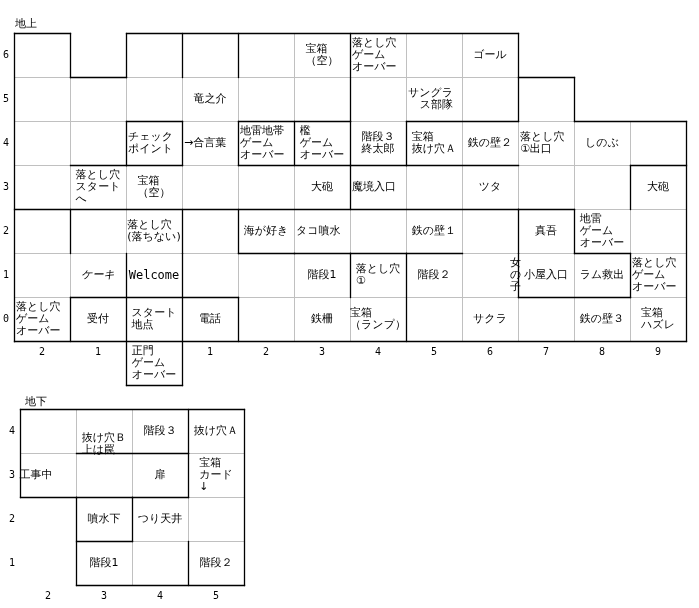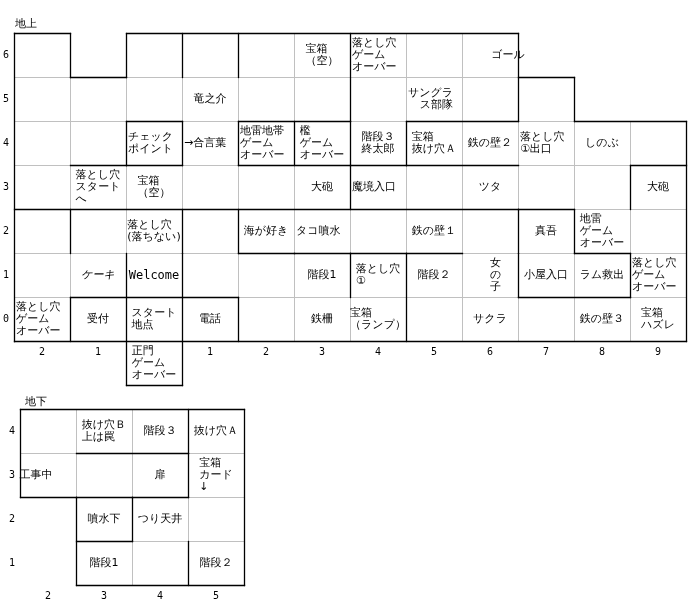--- a/index.html
+++ b/index.html
@@ -481,21 +481,21 @@
       <div class="axis-label" style="width: 56px; left: 406px; top: 346px;">5</div>
       <div class="axis-label" style="width: 56px; left: 462px; top: 346px;">6</div>
       <div class="axis-label" style="width: 56px; left: 518px; top: 346px;">7</div>
       <div class="axis-label" style="width: 56px; left: 574px; top: 346px;">8</div>
       <div class="axis-label" style="width: 56px; left: 630px; top: 346px;">9</div>
       <div class="cell" style="left: 294px; top: 33px; width: 56px; height: 44px;">宝箱
 （空）</div>
       <div class="cell left" style="left: 350px; top: 33px; width: 56px; height: 44px;">落とし穴
 ゲーム
 オーバー</div>
-      <div class="cell" style="left: 462px; top: 33px; width: 56px; height: 44px; margin-left: 18px;">ゴール</div>
+      <div class="cell" style="left: 462px; top: 33px; width: 56px; height: 44px;">ゴール</div>
       <div class="cell" style="left: 182px; top: 77px; width: 56px; height: 44px;">竜之介</div>
       <div class="cell left" style="left: 406px; top: 77px; width: 56px; height: 44px; text-align: right;">サングラ
 ス部隊</div>
       <div class="cell left" style="left: 126px; top: 121px; width: 56px; height: 44px;">チェック
 ポイント</div>
       <div class="cell left" style="left: 182px; top: 121px; width: 56px; height: 44px;">→合言葉</div>
       <div class="cell left" style="left: 238px; top: 121px; width: 56px; height: 44px;">地雷地帯
 ゲーム
 オーバー</div>
       <div class="cell" style="left: 294px; top: 121px; width: 56px; height: 44px;">檻
@@ -526,21 +526,21 @@
       <div class="cell" style="left: 518px; top: 209px; width: 56px; height: 44px;">真吾</div>
       <div class="cell" style="left: 574px; top: 209px; width: 56px; height: 44px;">地雷
 ゲーム
 オーバー</div>
       <div class="cell" style="left: 70px; top: 253px; width: 56px; height: 44px; font-style: italic;">ケーキ</div>
       <div class="cell mono" style="left: 126px; top: 253px; width: 56px; height: 44px;">Welcome</div>
       <div class="cell" style="left: 294px; top: 253px; width: 56px; height: 44px;">階段1</div>
       <div class="cell" style="left: 350px; top: 253px; width: 56px; height: 44px;">落とし穴
 ①</div>
       <div class="cell" style="left: 406px; top: 253px; width: 56px; height: 44px;">階段２</div>
-      <div class="cell" style="left: 454px; top: 253px; width: 56px; height: 44px; padding-left: 36px;">女の子</div>
+      <div class="cell" style="left: 474px; top: 253px; width: 56px; height: 44px; padding-left: 36px;">女の子</div>
       <div class="cell" style="left: 518px; top: 253px; width: 56px; height: 44px;">小屋入口</div>
       <div class="cell" style="left: 574px; top: 253px; width: 56px; height: 44px;">ラム救出</div>
       <div class="cell left" style="left: 630px; top: 253px; width: 56px; height: 44px;">落とし穴
 ゲーム
 オーバー</div>
       <div class="cell left" style="left: 14px; top: 297px; width: 56px; height: 44px;">落とし穴
 ゲーム
 オーバー</div>
       <div class="cell" style="left: 70px; top: 297px; width: 56px; height: 44px;">受付</div>
       <div class="cell" style="left: 126px; top: 297px; width: 56px; height: 44px;">スタート
@@ -559,21 +559,21 @@
     </div>
   <div id="underground-layer">
       <div class="axis-label" style="left: 5px; top: 425px;">4</div>
       <div class="axis-label" style="left: 5px; top: 469px;">3</div>
       <div class="axis-label" style="left: 5px; top: 513px;">2</div>
       <div class="axis-label" style="left: 5px; top: 557px;">1</div>
       <div class="axis-label" style="width: 56px; left: 20px; top: 590px;">2</div>
       <div class="axis-label" style="width: 56px; left: 76px; top: 590px;">3</div>
       <div class="axis-label" style="width: 56px; left: 132px; top: 590px;">4</div>
       <div class="axis-label" style="width: 56px; left: 188px; top: 590px;">5</div>
-      <div class="cell" style="left: 76px; top: 409px; width: 56px; height: 44px;">抜け穴Ｂ
+      <div class="cell" style="left: 76px; top: 422px; width: 56px; height: 44px;">抜け穴Ｂ
 上は罠</div>
       <div class="cell" style="left: 132px; top: 409px; width: 56px; height: 44px;">階段３</div>
       <div class="cell" style="left: 188px; top: 409px; width: 56px; height: 44px;">抜け穴Ａ</div>
       <div class="cell" style="left: 8px; top: 453px; width: 56px; height: 44px;">工事中</div>
       <div class="cell" style="left: 132px; top: 453px; width: 56px; height: 44px;">扉</div>
       <div class="cell" style="left: 188px; top: 453px; width: 56px; height: 44px;">宝箱
 カード
 ↓</div>
       <div class="cell" style="left: 76px; top: 497px; width: 56px; height: 44px;">噴水下</div>
       <div class="cell" style="left: 132px; top: 497px; width: 56px; height: 44px;">つり天井</div>

